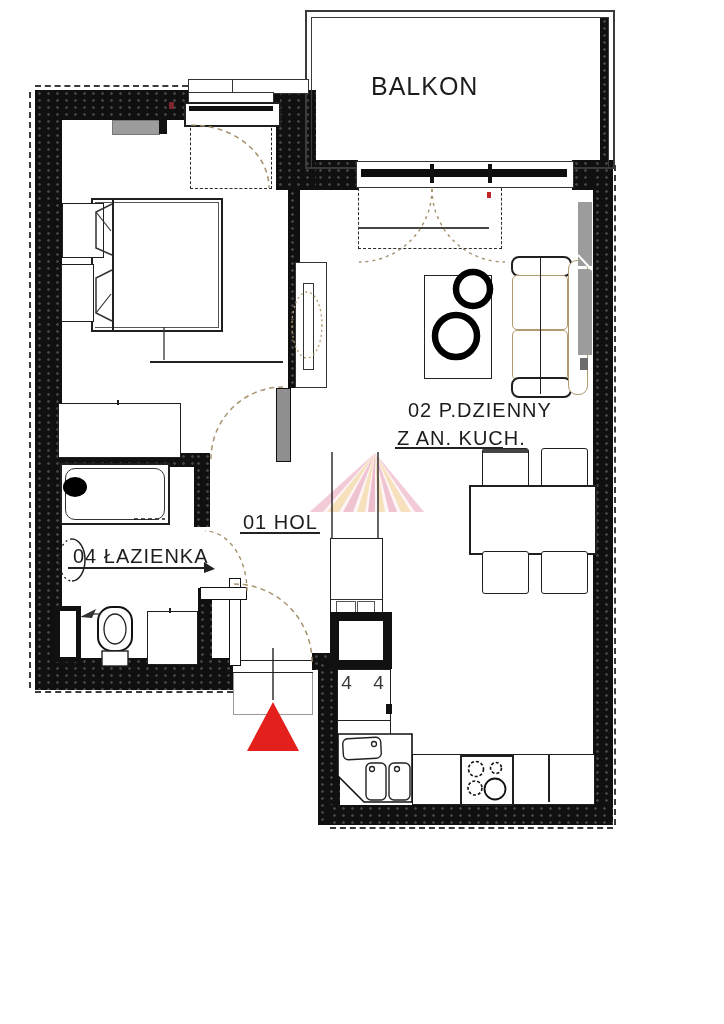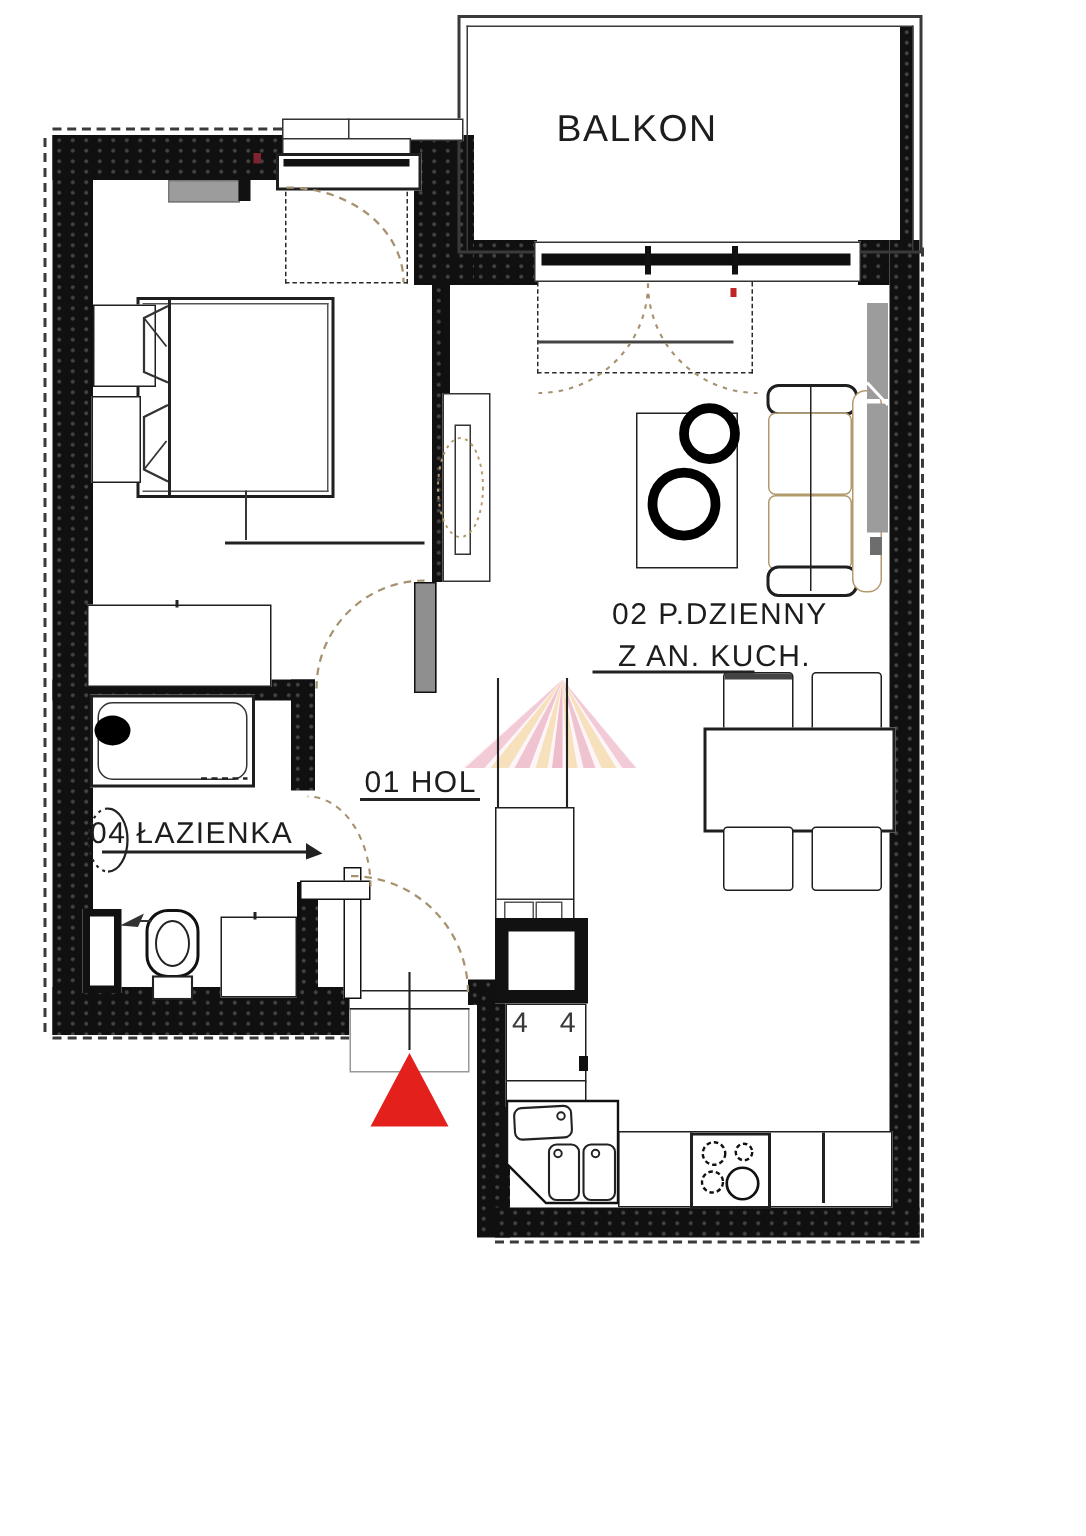--- a/index.html
+++ b/index.html
@@ -135,27 +135,27 @@
     <div style="position:absolute;left:3px;top:3px;right:3px;bottom:3px;border:1.2px solid #333;border-radius:10px;"></div>
   </div>
   <div class="abs" style="left:55px;top:606px;width:26px;height:56px;background:#fff;border:5px solid #111;box-sizing:border-box;z-index:10;"></div>
   <div class="box" style="left:147px;top:611px;width:49px;height:52px;border-width:1.6px;">
     <div style="position:absolute;left:21px;top:-4px;width:2px;height:5px;background:#222;"></div>
   </div>
 
   <div class="underline" style="left:150px;top:361px;width:133px;"></div>
 
   <div class="lbl" style="left:384px;top:399px;margin-left:24px;">02 P.DZIENNY</div>
-  <div class="lbl" style="left:412px;top:427px;">Z AN. KUCH.</div>
+  <div class="lbl" style="left:397px;top:427px;">Z AN. KUCH.</div>
   <div class="underline" style="left:395px;top:447px;width:108px;"></div>
 
   <div class="lbl" style="left:243px;top:511px;">01 HOL</div>
   <div class="underline" style="left:240px;top:532px;width:80px;"></div>
 
-  <div class="lbl" style="left:60px;top:545px;">04 ŁAZIENKA</div>
+  <div class="lbl" style="left:73px;top:545px;">04 ŁAZIENKA</div>
   <div class="underline" style="left:68px;top:567px;width:140px;"></div>
 
 
   <svg class="overlay" width="724" height="1024" viewBox="0 0 724 1024">
 
     <g opacity="0.85">
       <polygon points="375,453 308,512 425,512" fill="#f9e9ef" opacity="0.55"></polygon>
       <polygon points="375,453 310,512 323,512" fill="#f0c3d1"></polygon>
       <polygon points="375,453 327,512 339,512" fill="#f6dcb2"></polygon>
       <polygon points="375,453 343,512 353,512" fill="#eeb9c9"></polygon>

